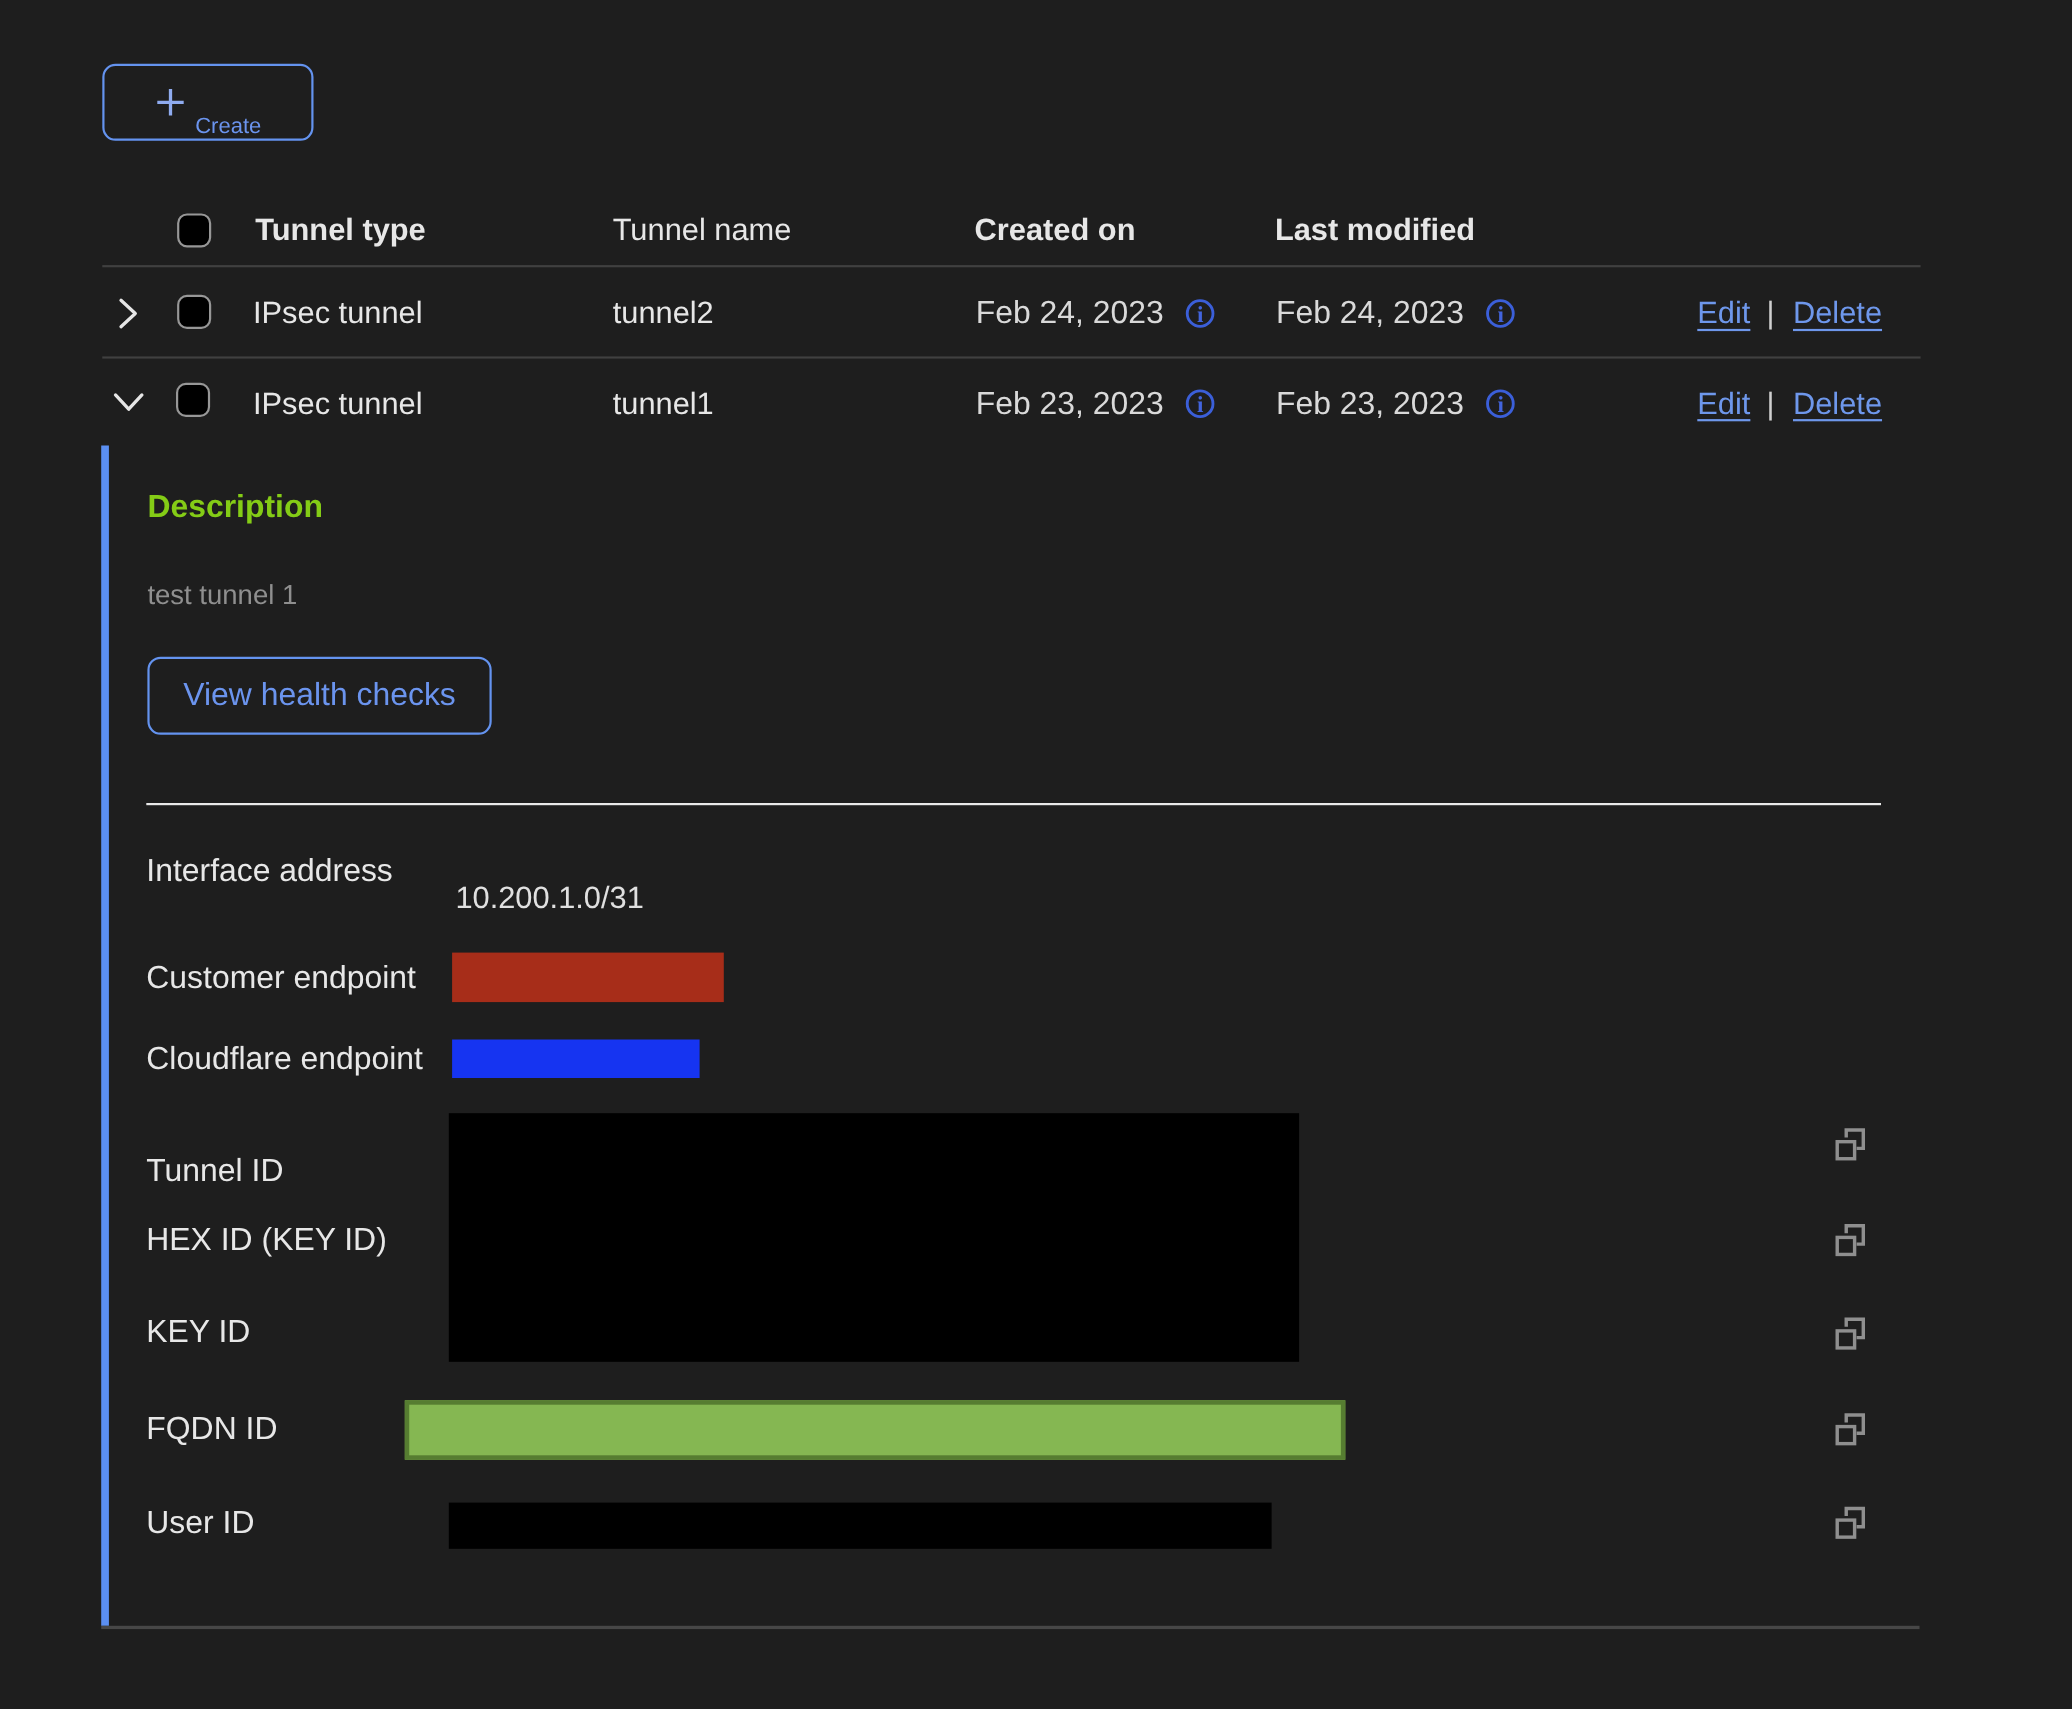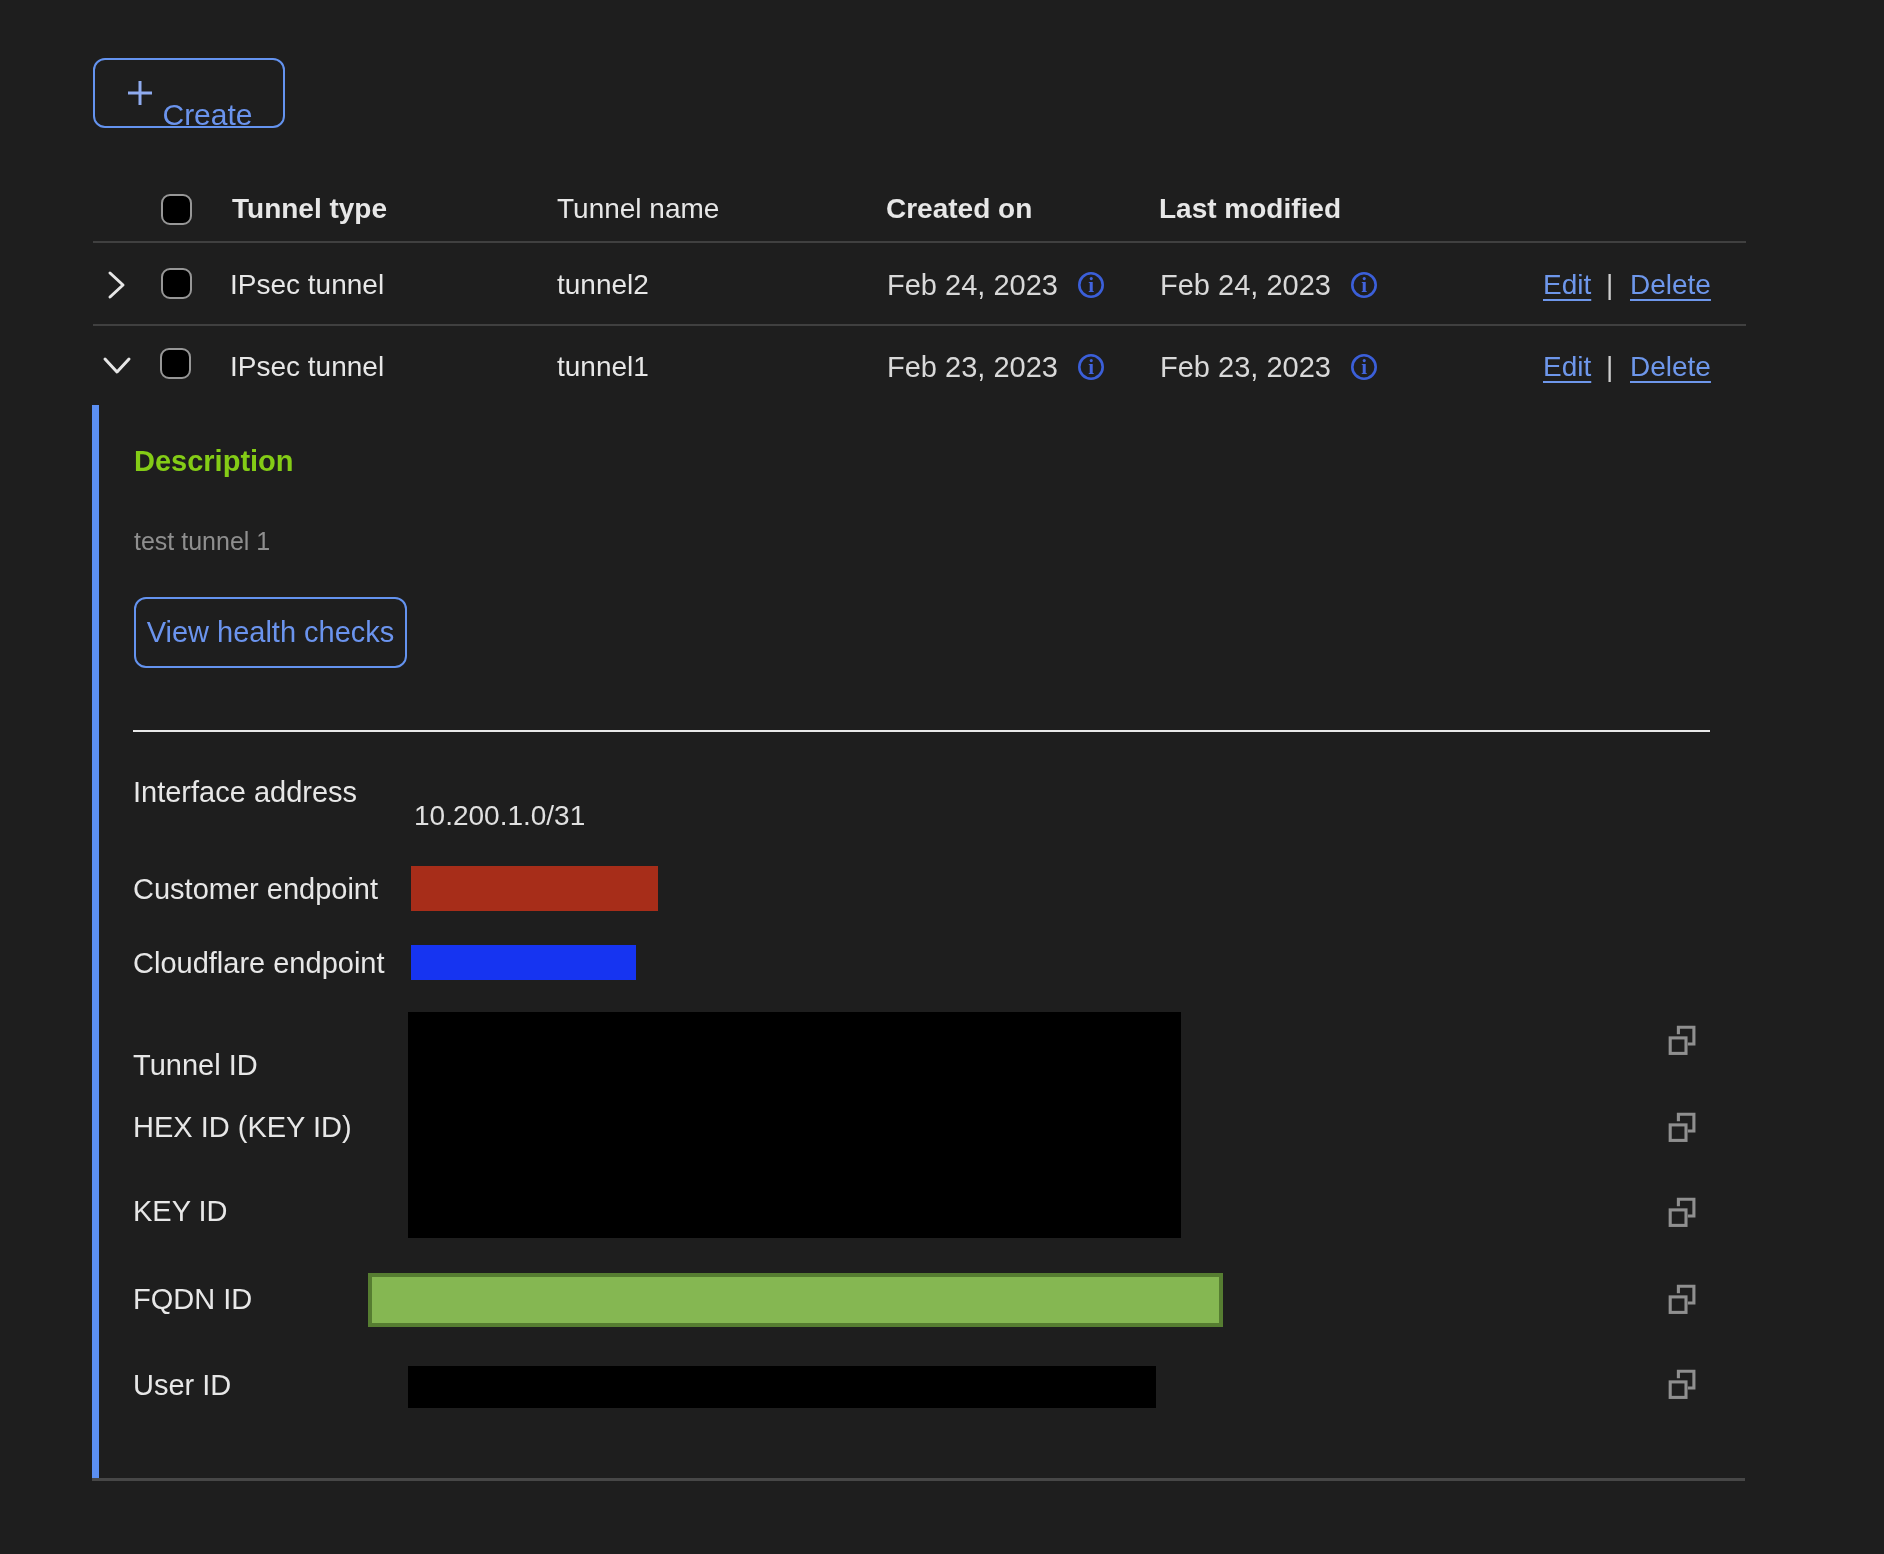--- a/index.html
+++ b/index.html
@@ -17,21 +17,21 @@
   .hline{position:absolute;background:#404040;height:2px;}
   .btn{position:absolute;border:2px solid #6493ef;border-radius:12px;display:flex;align-items:center;justify-content:center;color:#6b94ee;font-size:28px;box-sizing:border-box;}
 </style>
 </head>
 <body>
 
 <div class="btn" style="left:93px;top:58px;width:192px;height:70px;">
   <svg width="30" height="30" viewBox="0 0 30 30" style="margin-right:7px;">
     <path d="M15 3 V27 M3 15 H27" stroke="#8fabef" stroke-width="3" fill="none"></path>
   </svg>
-  <span style="font-size:30px;margin-top:44px;">Create</span>
+  <span style="font-size:20px;margin-top:44px;">Create</span>
 </div>
 
 <div class="cbx" style="left:161px;top:194px;"></div>
 <div class="txt" style="left:232px;top:192px;font-weight:bold;">Tunnel type</div>
 <div class="txt" style="left:557px;top:192px;font-weight:normal;">Tunnel name</div>
 <div class="txt" style="left:886px;top:192px;font-weight:bold;">Created on</div>
 <div class="txt" style="left:1159px;top:192px;font-weight:bold;">Last modified</div>
 <div class="hline" style="left:93px;top:241px;width:1653px;"></div>
 
 <svg class="abs" style="left:104px;top:270px;" width="24" height="30" viewBox="0 0 24 30">
@@ -73,21 +73,21 @@
 </svg>
 <div class="lnk" style="left:1543px;top:350px;">Edit</div>
 <div class="txt" style="left:1606px;top:350px;color:#cfcfcf;">|</div>
 <div class="lnk" style="left:1630px;top:350px;">Delete</div>
 
 <div class="abs" style="left:92px;top:405px;width:7px;height:1073px;background:#5b8ff2;"></div>
 
 <div class="txt" style="left:134px;top:444px;font-size:29px;font-weight:600;color:#84cc16;">Description</div>
 <div class="txt" style="left:134px;top:524px;font-size:25px;color:#8f8f8f;">test tunnel 1</div>
 
-<div class="btn" style="left:134px;top:597px;width:273px;height:71px;font-size:29px;">View health checks</div>
+<div class="btn" style="left:134px;top:597px;width:313px;height:71px;font-size:29px;">View health checks</div>
 
 <div class="abs" style="left:133px;top:730px;width:1577px;height:2px;background:#e9e9e9;"></div>
 
 <div class="txt lbl" style="left:133px;top:775px;">Interface address</div>
 <div class="txt" style="left:414px;top:799px;color:#e0e0e0;">10.200.1.0/31</div>
 
 <div class="txt lbl" style="left:133px;top:872px;">Customer endpoint</div>
 <div class="abs" style="left:411px;top:866px;width:247px;height:45px;background:#a72d19;"></div>
 
 <div class="txt lbl" style="left:133px;top:946px;">Cloudflare endpoint</div>

